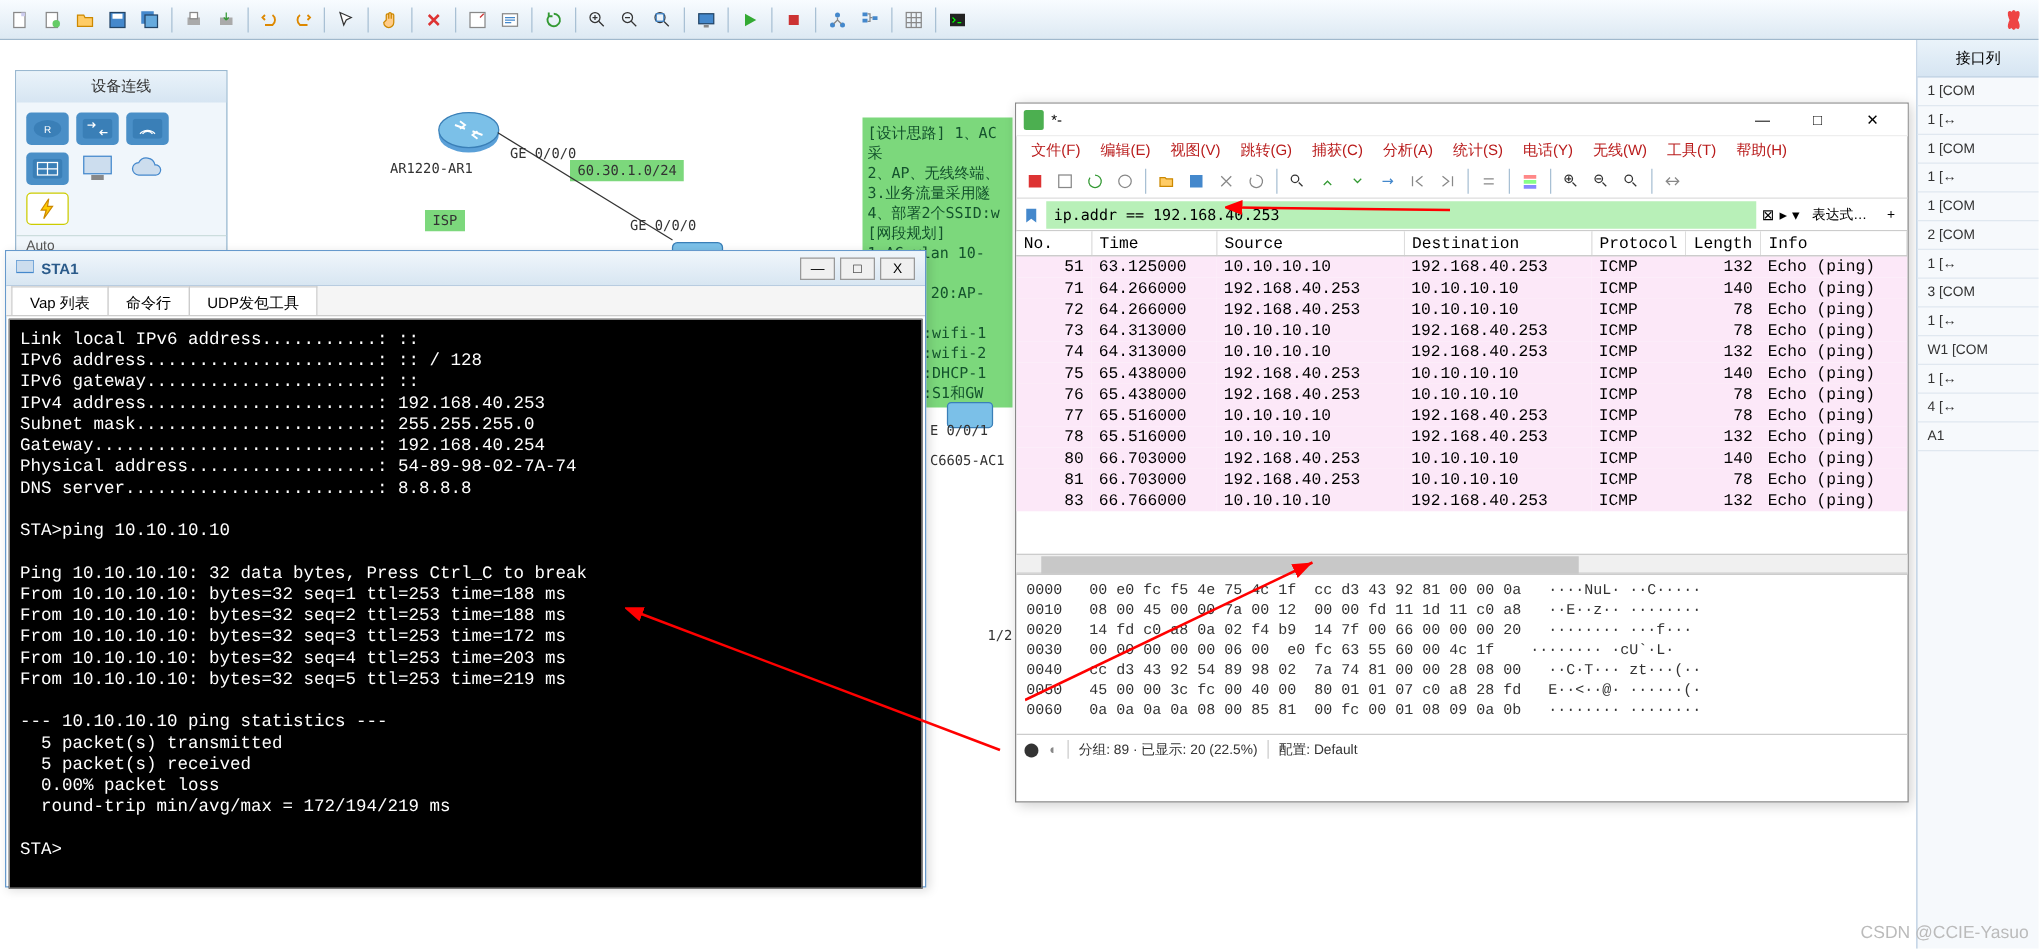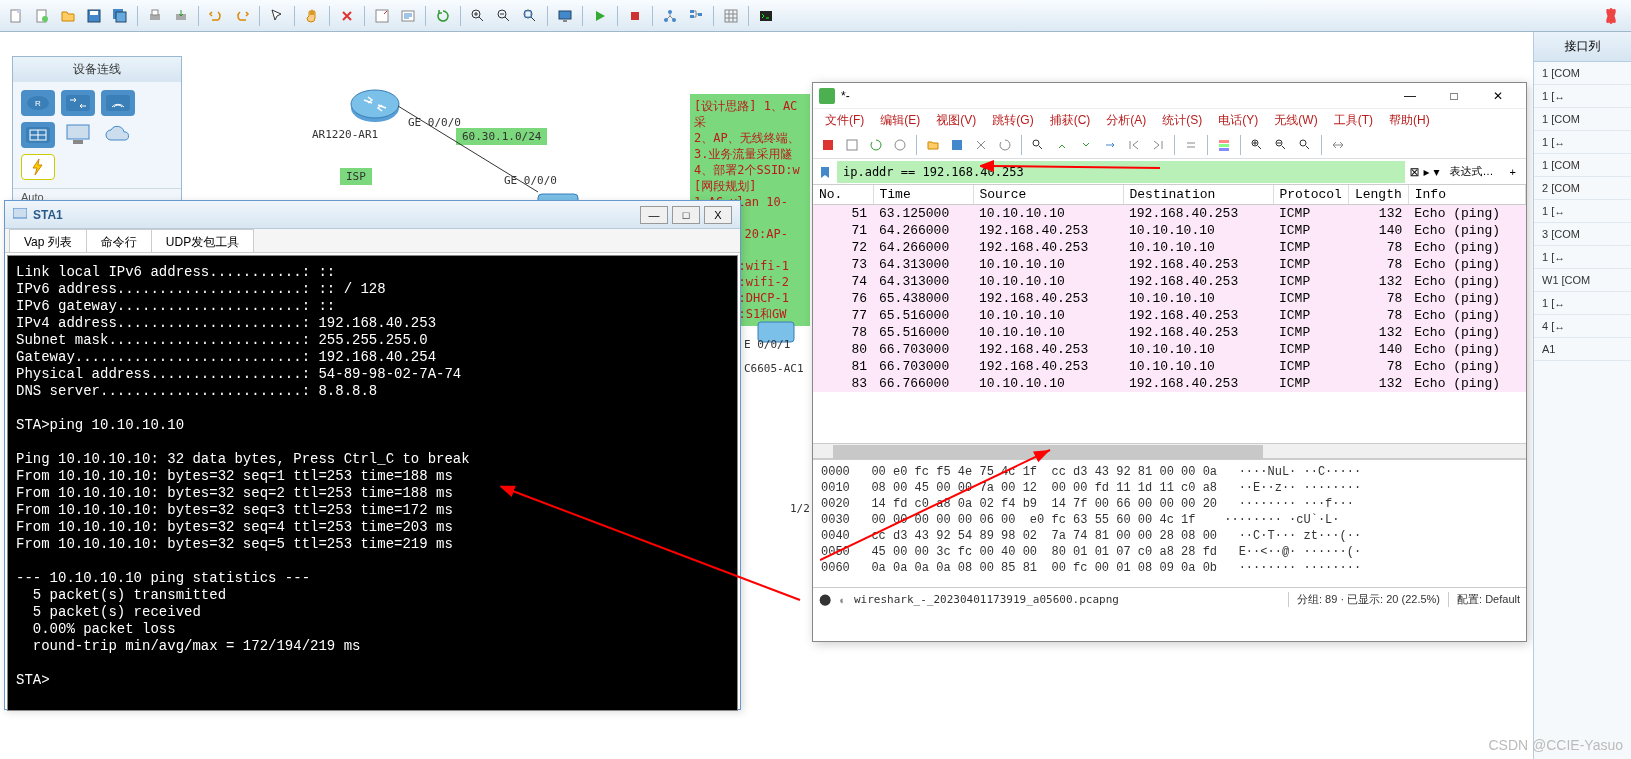--- a/index.html
+++ b/index.html
@@ -15,21 +15,21 @@
 
 .palette{position:absolute;left:12px;top:56px;width:170px;border:1px solid #9ab8d0;background:#f0f6fb}
 .palette-title{text-align:center;padding:4px;background:linear-gradient(#eaf3fa,#d6e5f2);font-size:12px;color:#333}
 .palette-body{display:flex;flex-wrap:wrap;gap:6px;padding:8px}
 .dev-icon{width:34px;height:26px;border-radius:4px;display:flex;align-items:center;justify-content:center}
 .palette-auto{font-size:11px;color:#555;padding:2px 8px;border-top:1px solid #cdd}
 
 
 .canvas-label{position:absolute;font-size:11px;color:#333;font-family:monospace}
 .net-badge{background:#7cd87c;padding:2px 6px;font-family:monospace;font-size:11px}
-.note-green{position:absolute;background:#7cd87c;font-family:"SimSun",monospace;font-size:12px;padding:4px;line-height:16px;color:#b91c1c}
+.note-green{position:absolute;background:#7cd87c;font-family:"SimSun",monospace;font-size:12px;padding:4px;line-height:16px;color:#14532d}
 
 
 .router-icon{position:absolute;width:50px;height:38px}
 
 
 .sta-window{position:absolute;left:4px;top:200px;width:737px;height:510px;border:1px solid #6699cc;background:#fff;box-shadow:2px 2px 8px rgba(0,0,0,.15)}
 .sta-titlebar{height:28px;background:linear-gradient(#f0f6fb,#d8e6f2);display:flex;align-items:center;padding:0 8px;border-bottom:1px solid #b8cce0}
 .sta-title{font-size:12px;color:#2a5a8a;font-weight:bold;flex:1}
 .win-btns{display:flex;gap:4px}
 .win-btn{width:28px;height:18px;border:1px solid #999;background:#f0f0f0;display:flex;align-items:center;justify-content:center;cursor:pointer;font-size:11px}
@@ -593,20 +593,29 @@
           <tr class="pkt">
             <td style="text-align: right;">74</td>
             <td>64.313000</td>
             <td>10.10.10.10</td>
             <td>192.168.40.253</td>
             <td>ICMP</td>
             <td style="text-align: right;">132</td>
             <td>Echo (ping)</td>
           </tr>
           <tr class="pkt">
+            <td style="text-align: right;">75</td>
+            <td>65.438000</td>
+            <td>192.168.40.253</td>
+            <td>10.10.10.10</td>
+            <td>ICMP</td>
+            <td style="text-align: right;">140</td>
+            <td>Echo (ping)</td>
+          </tr>
+          <tr class="pkt">
             <td style="text-align: right;">76</td>
             <td>65.438000</td>
             <td>192.168.40.253</td>
             <td>10.10.10.10</td>
             <td>ICMP</td>
             <td style="text-align: right;">78</td>
             <td>Echo (ping)</td>
           </tr>
           <tr class="pkt">
             <td style="text-align: right;">77</td>
@@ -662,21 +671,20 @@
   <div class="ws-hex">0000   00 e0 fc f5 4e 75 4c 1f  cc d3 43 92 81 00 00 0a   ····NuL· ··C·····
 0010   08 00 45 00 00 7a 00 12  00 00 fd 11 1d 11 c0 a8   ··E··z·· ········
 0020   14 fd c0 a8 0a 02 f4 b9  14 7f 00 66 00 00 00 20   ········ ···f··· 
 0030   00 00 00 00 00 06 00  e0 fc 63 55 60 00 4c 1f    ········ ·cU`·L· 
 0040   cc d3 43 92 54 89 98 02  7a 74 81 00 00 28 08 00   ··C·T··· zt···(··
 0050   45 00 00 3c fc 00 40 00  80 01 01 07 c0 a8 28 fd   E··&lt;··@· ······(·
 0060   0a 0a 0a 0a 08 00 85 81  00 fc 00 01 08 09 0a 0b   ········ ········</div>
   <div class="ws-status">
     <span>⬤</span>
     <span style="color:#888">◐</span>
-    <span style="flex:1;font-family:monospace">wireshark_-_20230401173919_a05600.pcapng</span>
     <span class="seg">分组: 89 · 已显示: 20 (22.5%)</span>
     <span class="seg">配置: Default</span>
   </div>
 </div>
 
 <svg class="red-arrow" style="left:500px;top:160px" width="600" height="460">
   <defs>
       <marker id="ah1" markerWidth="10" markerHeight="10" refX="2" refY="3" orient="auto">
         <path d="M0,0 L0,6 L8,3 z" fill="#f00"></path>
       </marker>

